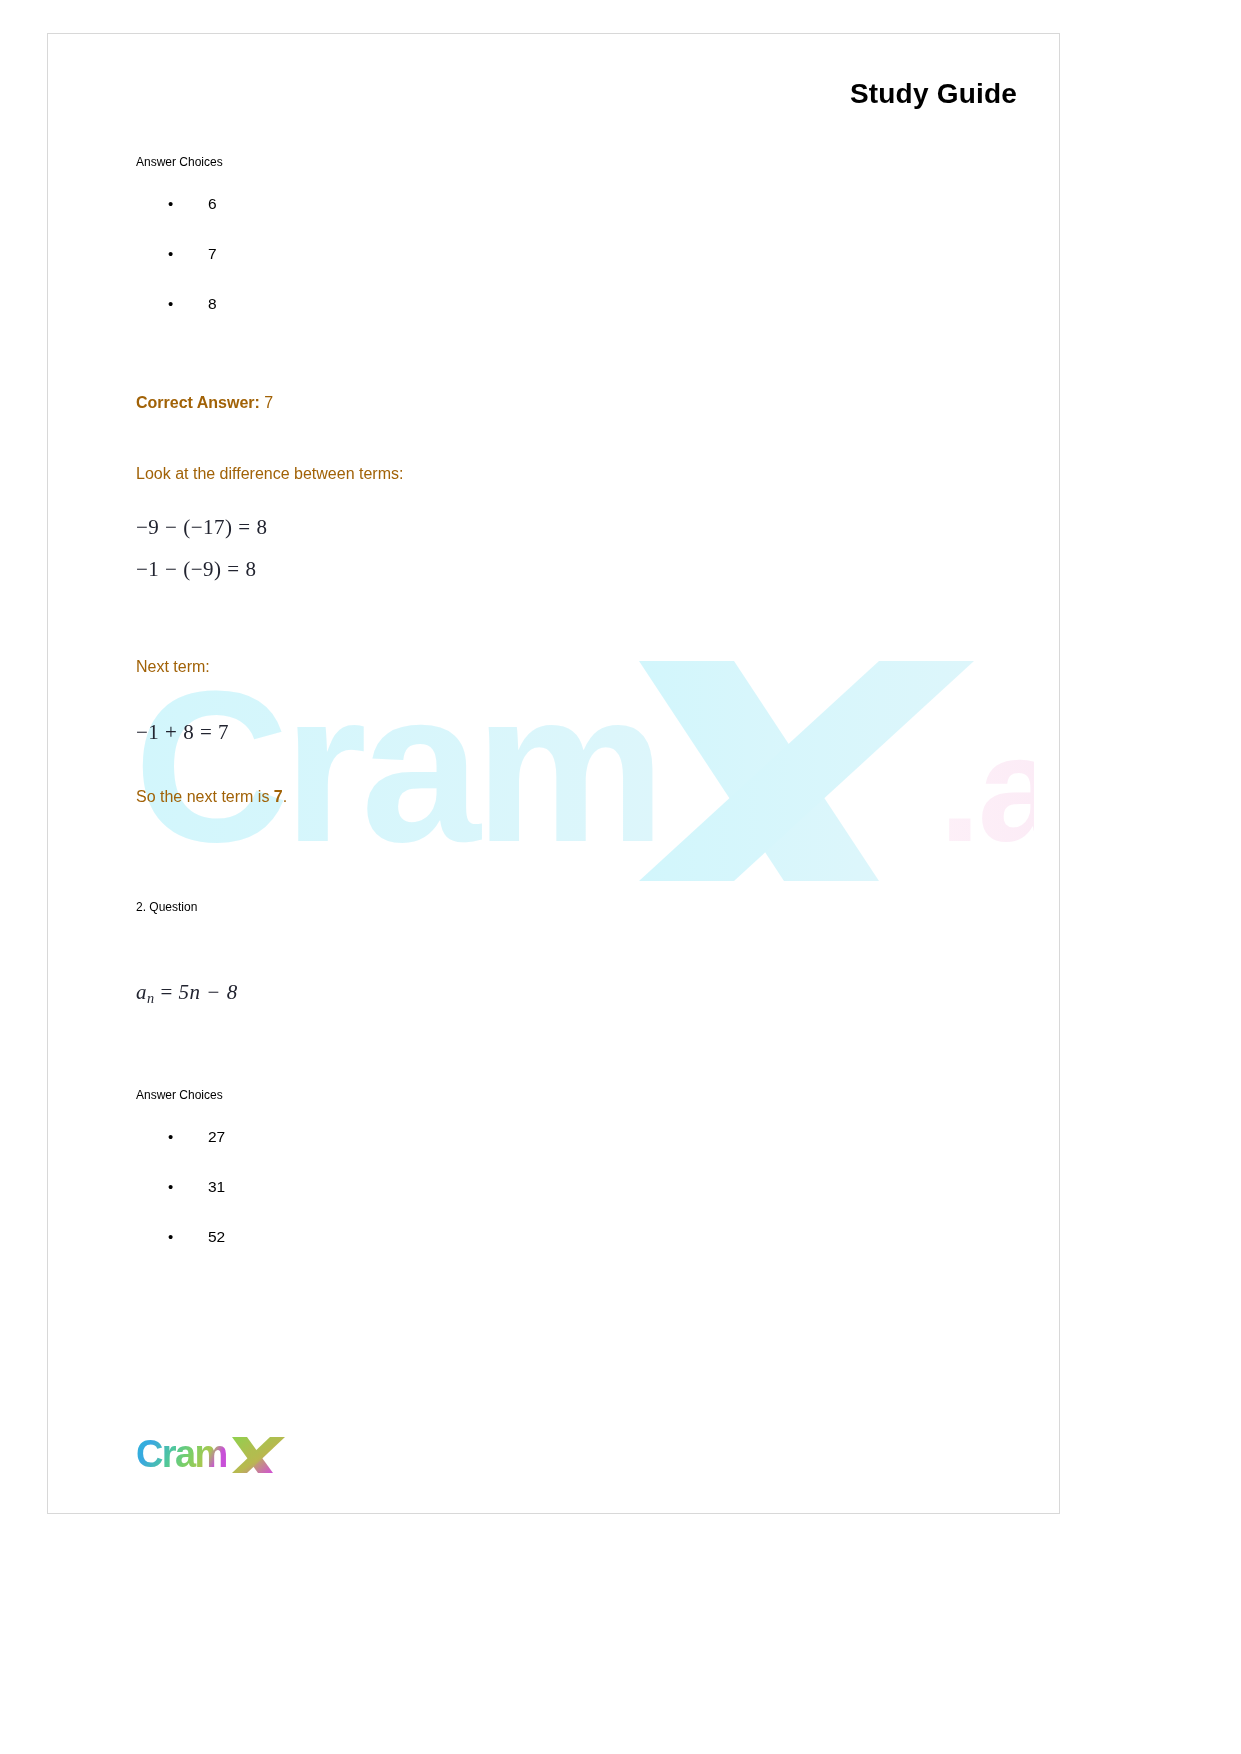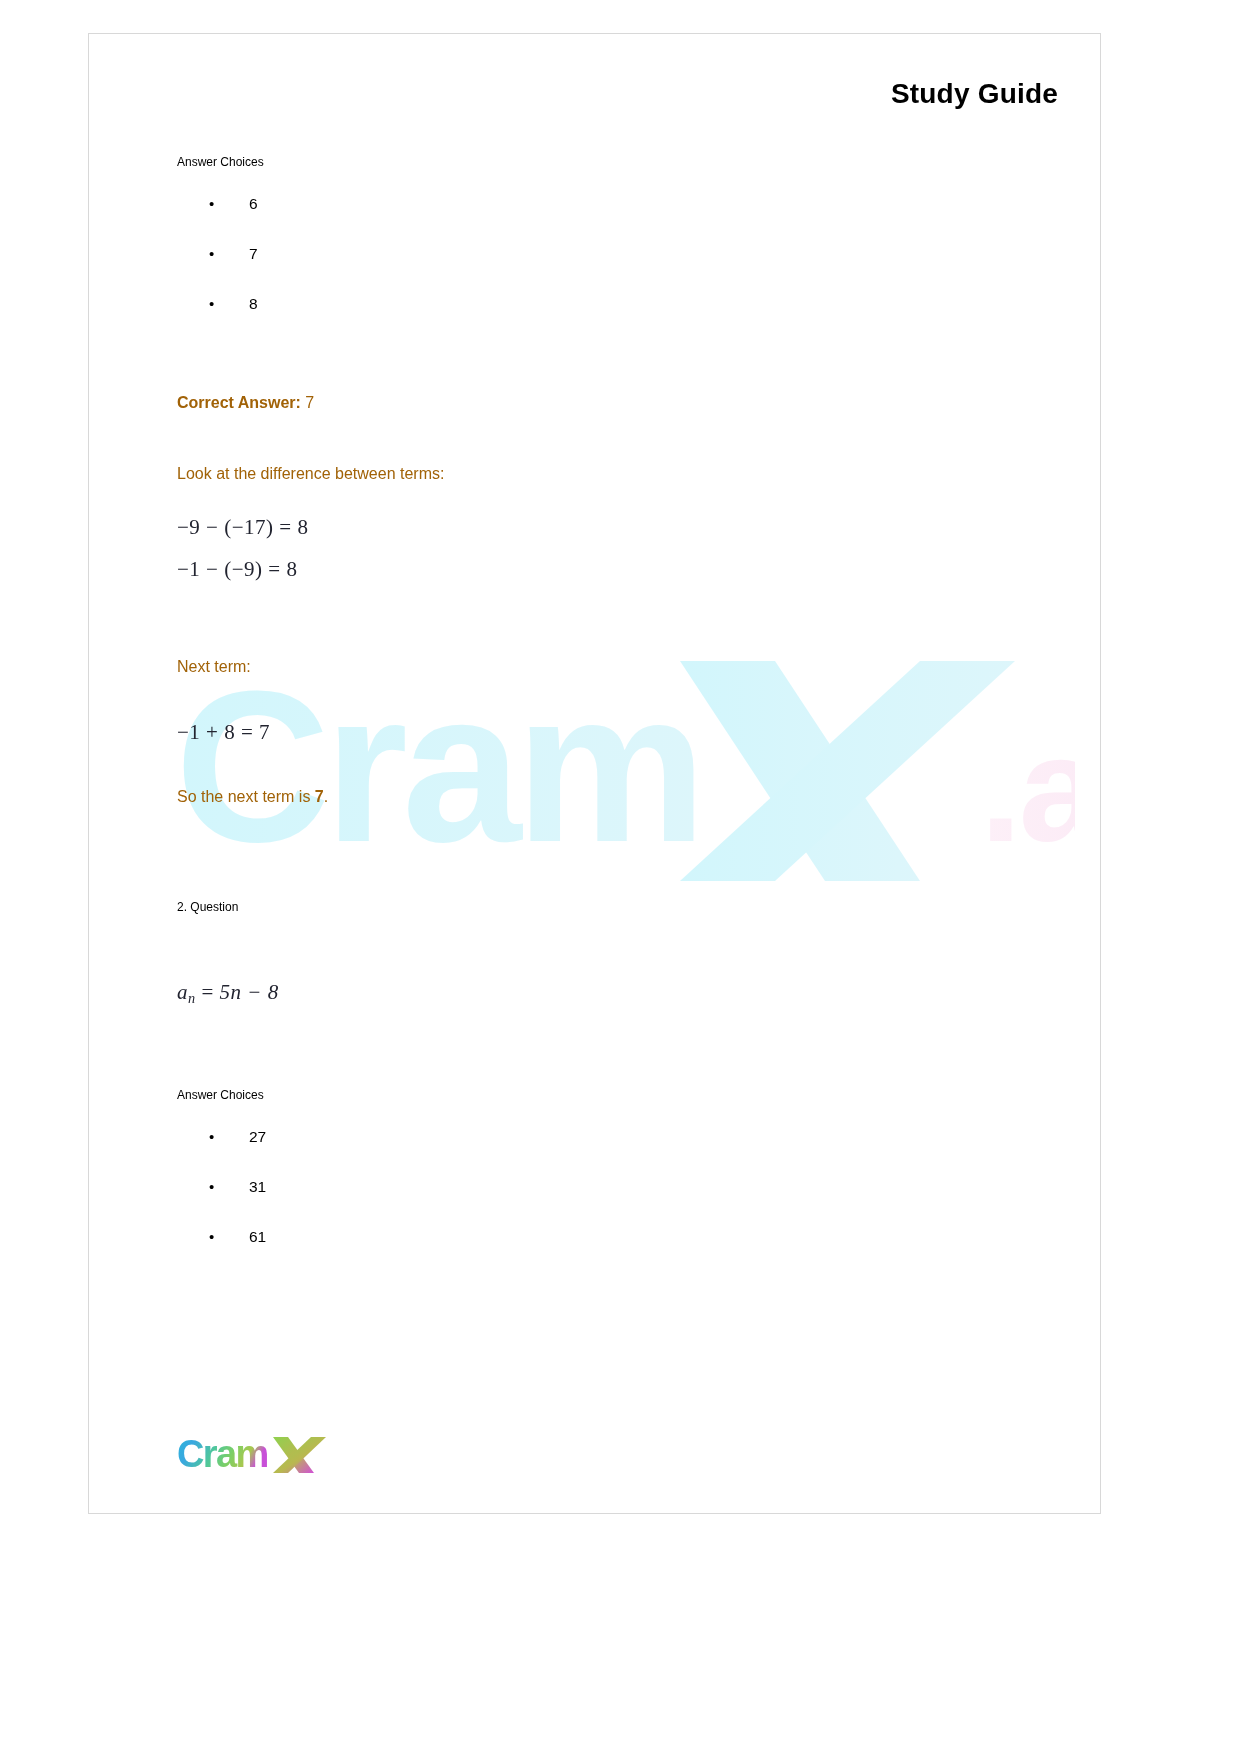--- a/index.html
+++ b/index.html
@@ -20,21 +20,20 @@
   .page {
     position: absolute;
     left: 47px;
     top: 33px;
     width: 1013px;
     height: 1481px;
     background: #ffffff;
     border: 1px solid #d8d8d8;
     box-sizing: border-box;
     overflow: hidden;
-    margin-left: 41px;
   }
 
   
   .doc-header {
     position: absolute;
     right: 42px;
     top: 44px;
     font-size: 28px;
     font-weight: bold;
     letter-spacing: 0.2px;
@@ -263,21 +262,21 @@
       <li class="choice-row">
         <span class="bullet">•</span>
         <span class="choice-text">27</span>
       </li>
       <li class="choice-row">
         <span class="bullet">•</span>
         <span class="choice-text">31</span>
       </li>
       <li class="choice-row">
         <span class="bullet">•</span>
-        <span class="choice-text">61</span>
+        <span class="choice-text">52</span>
       </li>
     </ul>
 
     <div class="spacer-lg"></div>
 
 
   </div>
 
   <div class="footer-logo">
     <svg width="150" height="46" viewBox="0 0 150 46" aria-hidden="true">

